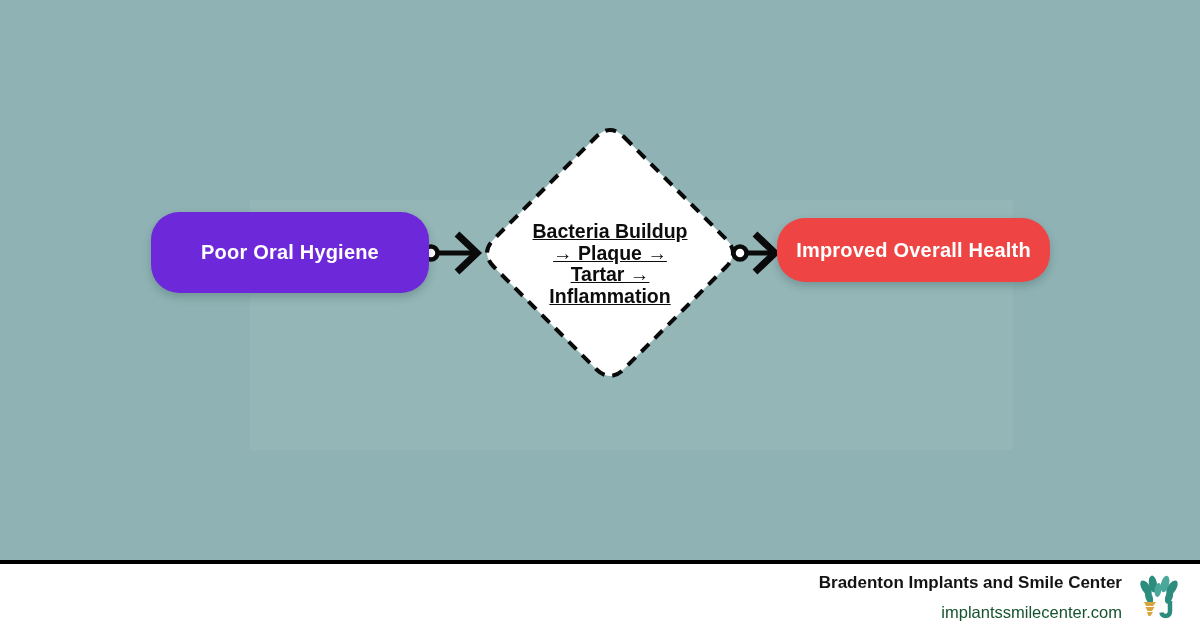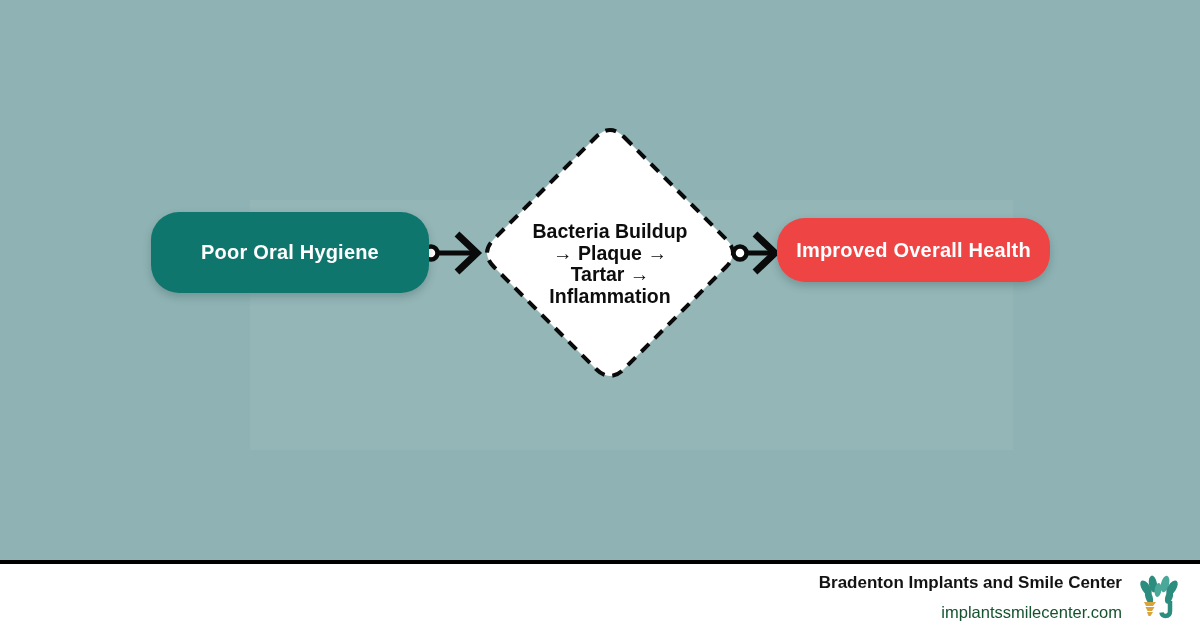--- a/index.html
+++ b/index.html
@@ -16,32 +16,32 @@
     position:absolute;left:250px;top:200px;width:763px;height:250px;
     background:rgba(255,255,255,0.05);
   }
   .diagram-layer{position:absolute;left:0;top:0;width:1200px;height:560px;}
   .node{
     position:absolute;display:flex;align-items:center;justify-content:center;
     text-align:center;font-weight:bold;font-size:20px;letter-spacing:0.2px;
   }
   .node-start{
     left:151px;top:212px;width:278px;height:81px;border-radius:28px;
-    background:#0f766e;color:#FFFFFF;
+    background:#6d28d9;color:#FFFFFF;
     box-shadow:0 4px 9px rgba(15,40,45,0.22);
   }
   .node-end{
     left:777px;top:218px;width:273px;height:64px;border-radius:28px;
     background:#ef4444;color:#FFFFFF;
     box-shadow:0 4px 9px rgba(15,40,45,0.22);
   }
   .node-process-label{
     position:absolute;left:505px;top:221px;width:210px;
     color:#0D0D0D;font-weight:bold;font-size:19.5px;line-height:21.5px;
-    text-align:center;white-space:pre-line;
+    text-align:center;white-space:pre-line;text-decoration:underline;
   }
   svg.flow{position:absolute;left:0;top:0;}
   .footer{
     position:absolute;left:0;bottom:0;width:1200px;height:66px;
     background:#FFFFFF;border-top:4px solid #000000;
     display:flex;align-items:center;justify-content:flex-end;
   }
   .footer-text{
     display:flex;flex-direction:column;align-items:flex-end;
     justify-content:center;line-height:1.25;gap:8px;

